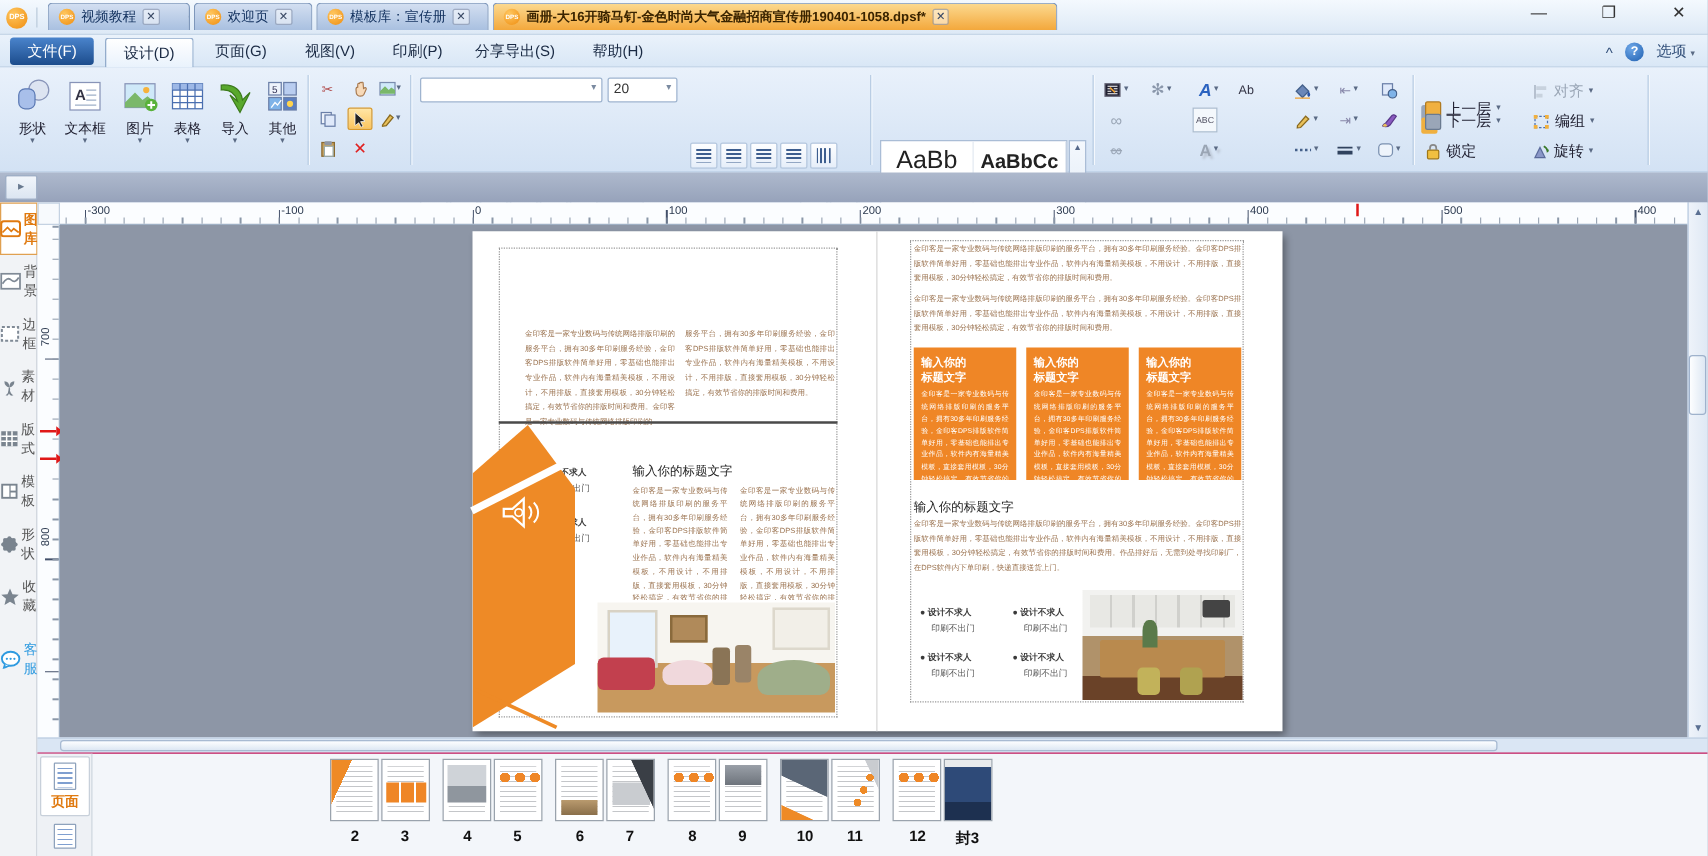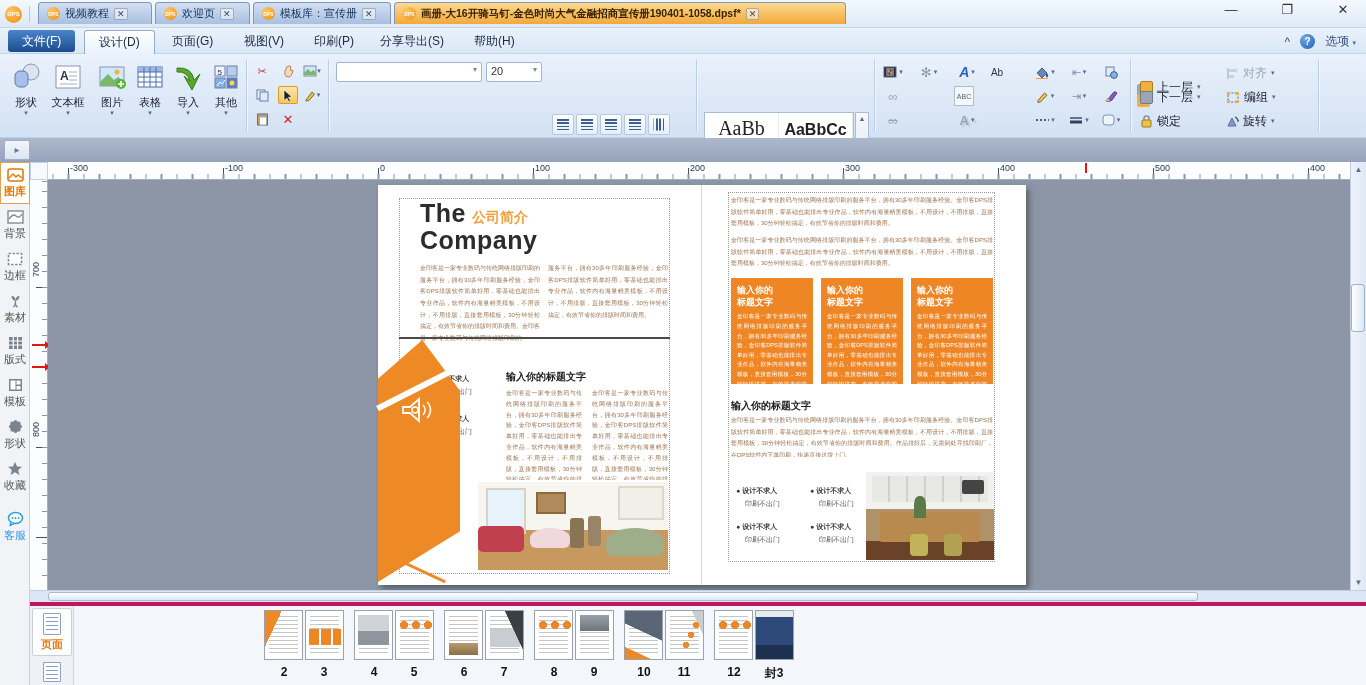--- a/index.html
+++ b/index.html
@@ -36,38 +36,38 @@
 .sic{position:absolute;width:20px;height:18px;display:flex;align-items:center;justify-content:center;font-size:11px;color:#444;border-radius:2px}
 .sic.sel{background:linear-gradient(#ffe6a6,#fbc55e);border:1px solid #d99a2b}
 .combo{position:absolute;height:20px;background:#fff;border:1px solid #9fb4cf;border-radius:2px;font-size:11px;color:#333;padding:2px 4px}
 .combo .cv{float:right;color:#7a8aa0;font-size:8px}
 .fbtn{position:absolute;top:90px;height:20px;min-width:22px;text-align:center;line-height:20px;font-size:11px;color:#223;border:1px solid transparent;border-radius:2px}
 .fbtn.box{border:1px solid #b6c8de;background:linear-gradient(#fdfeff,#e8f0fa)}
 .alignbtn{position:absolute;top:60px;width:22px;height:21px;border:1px solid #b6c8de;background:linear-gradient(#fdfeff,#e6eef9);border-radius:2px;display:flex;align-items:center;justify-content:center}
 .albars{width:12px;height:11px;background:repeating-linear-gradient(180deg,#3c5d8e 0 1.6px,transparent 1.6px 3.4px)}
 #stylegal{left:704px;top:58px;width:150px;height:68px;background:#fff;border:1px solid #aabdd6;overflow:hidden;display:flex;flex-wrap:wrap}
 .stcell{width:74px;height:64px;text-align:center;border-right:1px solid #e4eaf2}
-.stcell .pv{font-size:20px;color:#222;margin-top:4px;font-family:Liberation Serif, serif}
+.stcell .pv{font-size:20px;color:#222;margin-top:4px;font-family:Liberation Sans, sans-serif}
 .stcell.s2 .pv{font-family:"Liberation Sans",sans-serif;font-weight:bold;font-size:16px;margin-top:8px}
 .stcell .nm{font-size:11px;color:#8a8f98;margin-top:2px}
 #stscroll{left:855px;top:58px;width:14px;height:68px;border:1px solid #aabdd6;background:linear-gradient(#f4f8fd,#dfe9f5);display:flex;flex-direction:column;align-items:center;justify-content:space-between;font-size:7px;color:#55688a;padding:2px 0}
 .eic{position:absolute;width:26px;height:20px;display:flex;align-items:center;justify-content:center;font-size:11px;color:#3b4a66;gap:2px}
 .arrbtn{position:absolute;height:22px;display:flex;align-items:center;gap:4px;font-size:12px;color:#223}
 .sq{width:13px;height:13px;border-radius:2px}
 .gray{color:#9aa6b6}
 
 #tabstrip{left:0;top:138px;width:1366px;height:24px;background:linear-gradient(#aeb9cd,#96a2ba)}
 #panel-collapse{left:4px;top:140px;width:26px;height:20px;background:linear-gradient(#f2f6fb,#dbe5f1);border:1px solid #9fafc6;border-radius:2px;color:#68798f;font-size:10px;text-align:center;line-height:18px}
 .dtab{position:absolute;top:2px;height:22px;display:flex;align-items:center;gap:5px;padding:0 8px;font-size:11px;color:#12315e;background:linear-gradient(#d3dff1,#a9c0e0);border:1px solid #7e97bb;border-bottom:none;border-radius:4px 4px 0 0;white-space:nowrap;overflow:hidden}
 .dtab.active{background:linear-gradient(#fcd98f,#f3a83c);color:#3a2400;font-weight:bold}
 .dtab .dpsmini{width:13px;height:13px;border-radius:50%;background:radial-gradient(circle at 35% 30%,#ffc65e,#ef8d10);color:#fff;font-size:5px;font-weight:bold;display:flex;align-items:center;justify-content:center;flex:none}
 .dtab .x{font-size:9px;color:#3a4a66;border:1px solid rgba(60,80,120,.4);border-radius:2px;padding:0 2px;background:rgba(255,255,255,.5)}
 
 #sidebar{left:0;top:162px;width:30px;height:523px;background:#f1f3f6;border-right:1px solid #c9cfd8}
-.sbitem{width:30px;height:42px;display:flex;flex-direction:column;align-items:center;justify-content:center;gap:2px;font-size:11px;color:#555}
+.sbitem{width:30px;height:42px;display:flex;flex-direction:row;align-items:center;justify-content:center;gap:2px;font-size:11px;color:#555}
 .sbitem svg{flex:none}
 .sbitem.active{background:#fff;border:1px solid #e0a050;color:#e07a10;font-weight:bold}
 .sbitem.cs{color:#2e9ae0}
 
 #corner{left:30px;top:162px;width:18px;height:18px;background:#f7fafd;border:1px solid #c4d2e2}
 #hruler{left:48px;top:162px;width:1302px;height:18px;background:#fbfdff;border-bottom:1px solid #9fb0c4;background-image:repeating-linear-gradient(90deg,#8a97a8 0 1px,transparent 1px 15.5px),repeating-linear-gradient(90deg,#43506a 0 1px,transparent 1px 155px);background-size:100% 5px,100% 11px;background-position:4.5px bottom,20px bottom;background-repeat:repeat-x}
 .hlab{position:absolute;top:1px;font-size:9px;color:#2c3a50}
 #vruler{left:30px;top:180px;width:18px;height:410px;background:#fbfdff;border-right:1px solid #9fb0c4;background-image:repeating-linear-gradient(180deg,#8a97a8 0 1px,transparent 1px 16px),repeating-linear-gradient(180deg,#43506a 0 1px,transparent 1px 160px);background-size:5px 100%,11px 100%;background-position:right 11px,right -53px;background-repeat:repeat-y}
 .vlab{position:absolute;left:1px;font-size:9px;color:#2c3a50;writing-mode:vertical-rl;transform:rotate(180deg)}
 .redmark-h{left:1085px;top:163px;width:2px;height:10px;background:#e01818}
@@ -78,37 +78,37 @@
 #spread{position:absolute;left:330px;top:5px;width:648px;height:400px;background:#fff;box-shadow:3px 4px 6px rgba(0,0,0,.38)}
 #foldline{position:absolute;left:323px;top:0;width:1px;height:400px;background:#d7d7d7}
 .marginbox{position:absolute;border:1px dotted #9a9a9a}
 
 .ttl-en{font-size:25px;font-weight:bold;color:#2c2c2c;letter-spacing:.5px;line-height:26px}
 .ttl-cn{font-size:14px;font-weight:bold;color:#f49f3d;margin-left:6px}
 .tinytxt{font-size:6px;line-height:1.95;color:#9b7350;text-align:justify;overflow:hidden}
 .tinytxt2{font-size:6px;line-height:1.8;color:#9b7350;text-align:justify;overflow:hidden}
 .bullet{position:absolute;font-size:7px;color:#3a3a3a;font-weight:bold;line-height:1.8}
 .bullet .sub{font-weight:normal;padding-left:9px;display:block;color:#555}
-.sechead{position:absolute;font-size:10px;font-weight:bold;color:#222}
+.sechead{position:absolute;font-size:10px;font-weight:normal;color:#222}
 #oshape{position:absolute;left:0;top:155px;width:82px;height:242px;background:#ee8a26;clip-path:polygon(54% 0,100% 21%,100% 79%,0 100%,0 16%)}
 #owhite{position:absolute;left:-6px;top:198px;width:100px;height:6px;background:#fff;transform:rotate(-27deg)}
 #oline{position:absolute;left:2px;top:365px;width:72px;height:3px;background:#ee8a26;transform:rotate(25deg);transform-origin:left center}
 #mega{position:absolute;left:22px;top:210px}
 .photo{position:absolute;overflow:hidden}
 
 .obox{position:absolute;top:93px;width:82px;height:106px;background:#ef8626;color:#fff;padding:6px 6px}
 .obox .bt{font-size:9px;font-weight:bold;line-height:1.35}
 .obox .bb{font-size:5.5px;line-height:1.75;margin-top:4px;text-align:justify;overflow:hidden;height:72px}
 
 #vscroll{left:1350px;top:162px;width:16px;height:428px;background:linear-gradient(90deg,#eef3fa,#dfe8f4);border-left:1px solid #c0cfe2;display:flex;flex-direction:column;justify-content:space-between;align-items:center;font-size:8px;color:#5a6f92;padding:3px 0}
 #vthumb{position:absolute;left:1351px;top:284px;width:14px;height:48px;background:linear-gradient(90deg,#fdfeff,#dde7f3);border:1px solid #9fb2cc;border-radius:3px}
 #hscroll{left:30px;top:590px;width:1336px;height:12px;background:#dae6f4;border-top:1px solid #c0cfe2}
 #hthumb{left:48px;top:592px;width:1150px;height:9px;background:linear-gradient(#fdfeff,#dde7f3);border:1px solid #a8bad2;border-radius:3px}
 
-#bottompanel{left:30px;top:602px;width:1336px;height:83px;background:#f3f6fa;border-top:4px solid #be185d}
+#bottompanel{left:30px;top:602px;width:1336px;height:83px;background:#f3f6fa;border-top:1px solid #be185d}
 #pagecol{position:absolute;left:0;top:0;width:44px;height:83px;background:#eef1f5;border-right:1px solid #d0d7e0}
 #pagesbtn{position:absolute;left:2px;top:2px;width:40px;height:48px;background:#fff;border:1px solid #c8d0da;border-radius:2px;display:flex;flex-direction:column;align-items:center;justify-content:center;gap:2px}
 #pagesbtn .plbl{font-size:11px;color:#e07a10;font-weight:bold}
 #masterbtn{position:absolute;left:4px;top:56px;width:36px;height:30px;display:flex;align-items:flex-start;justify-content:center}
 .pgdoc{width:18px;height:22px;background:#fff;border:1px solid #8ea2bc;border-radius:1px;background-image:repeating-linear-gradient(180deg,#7f9fd0 0 1px,transparent 1px 4px);background-size:12px 16px;background-position:2px 3px;background-repeat:no-repeat}
 .thumbgrp{position:absolute;top:4px}
 .thumbrow{display:flex;gap:2px}
 .tp{width:39px;height:50px;background:#fff;border:1px solid #9aa3ad;position:relative;overflow:hidden}
 .tp:before{content:"";position:absolute;inset:5px 4px;background:repeating-linear-gradient(180deg,#c4c6c9 0 1px,transparent 1px 4px)}
 .tp:after{content:"";position:absolute;inset:0}
@@ -567,24 +567,20 @@
   </div>
   <div class="guide abs" style="top:344px"></div>
   <div class="guide abs" style="top:366px"></div>
 
   <div id="canvas" class="abs">
     <div id="spread">
       <div id="foldline"></div>
       <div class="marginbox" style="left:21px;top:13px;width:271px;height:376px"></div>
       <div class="marginbox" style="left:350px;top:7px;width:267px;height:370px"></div>
 
-      <div class="abs" style="left:42px;top:15px;width:250px">
-        <span class="ttl-en">The</span><span class="ttl-cn">公司简介</span>
-        <div class="ttl-en">Company</div>
-      </div>
       <div class="tinytxt abs" style="left:42px;top:78px;width:120px;height:82px">金印客是一家专业数码与传统网络排版印刷的服务平台，拥有30多年印刷服务经验，金印客DPS排版软件简单好用，零基础也能排出专业作品，软件内有海量精美模板，不用设计，不用排版，直接套用模板，30分钟轻松搞定，有效节省你的排版时间和费用。金印客是一家专业数码与传统网络排版印刷的</div>
       <div class="tinytxt abs" style="left:170px;top:78px;width:120px;height:60px">服务平台，拥有30多年印刷服务经验，金印客DPS排版软件简单好用，零基础也能排出专业作品，软件内有海量精美模板，不用设计，不用排版，直接套用模板，30分钟轻松搞定，有效节省你的排版时间和费用。</div>
       <div class="abs" style="left:21px;top:152px;width:271px;height:2px;background:#4a4a4a"></div>
 
       <div class="bullet" style="left:50px;top:188px"><span>●</span> <span>设计不求人</span><span class="sub">印刷不出门</span></div>
       <div class="bullet" style="left:50px;top:228px"><span>●</span> <span>设计不求人</span><span class="sub">印刷不出门</span></div>
       <div class="sechead" style="left:128px;top:185px">输入你的标题文字</div>
       <div class="tinytxt2" style="position:absolute;left:128px;top:203px;width:76px;height:92px">金印客是一家专业数码与传统网络排版印刷的服务平台，拥有30多年印刷服务经验，金印客DPS排版软件简单好用，零基础也能排出专业作品，软件内有海量精美模板，不用设计，不用排版，直接套用模板，30分钟轻松搞定，有效节省你的排版时间和费用。作品排好后，无需到处寻找印刷厂，在DPS软件内下单印刷，快递直接送货上门。</div>
       <div class="tinytxt2" style="position:absolute;left:214px;top:203px;width:76px;height:92px">金印客是一家专业数码与传统网络排版印刷的服务平台，拥有30多年印刷服务经验，金印客DPS排版软件简单好用，零基础也能排出专业作品，软件内有海量精美模板，不用设计，不用排版，直接套用模板，30分钟轻松搞定，有效节省你的排版时间和费用。作品排好后，无需到处寻找印刷厂，在DPS软件内下单印刷，快递直接送货上门。</div>
 

